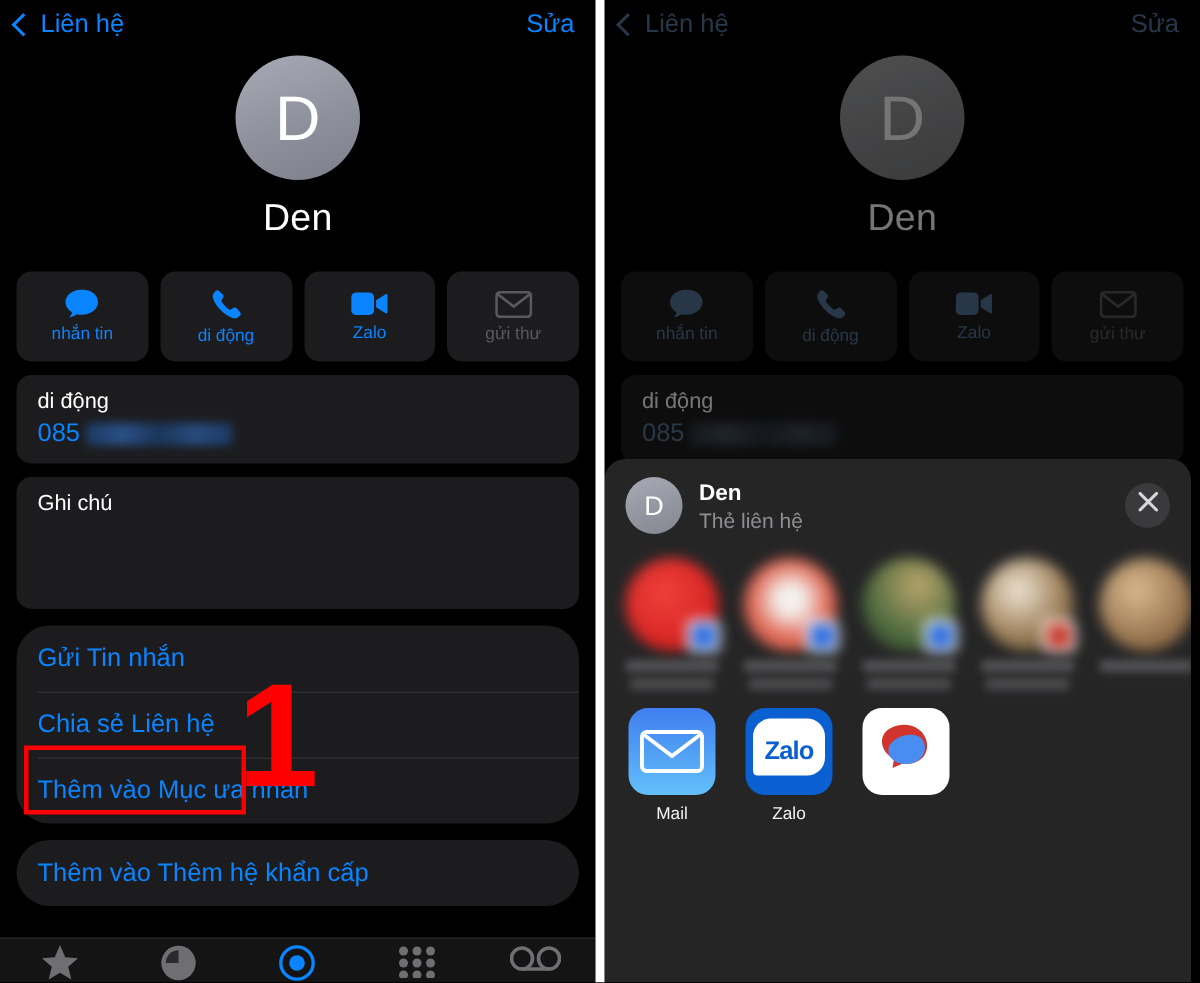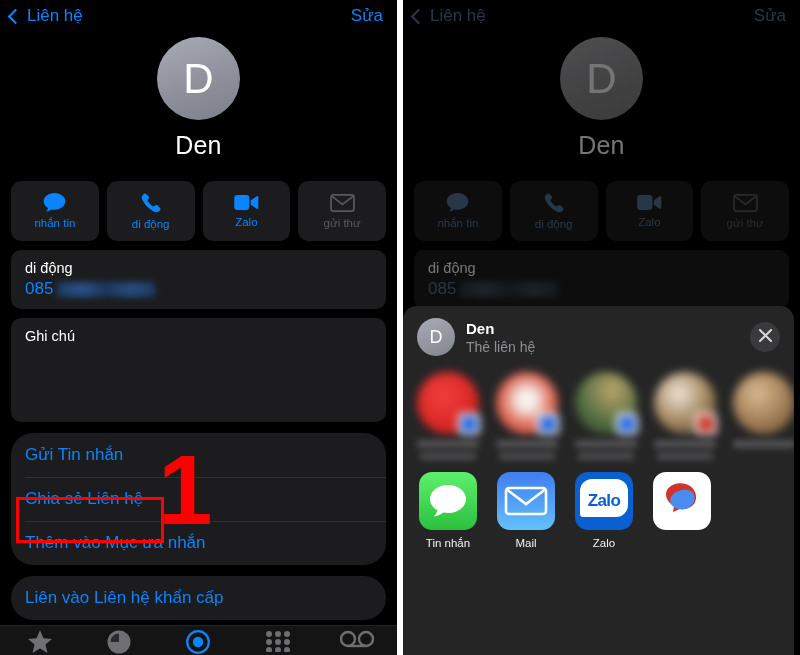--- a/index.html
+++ b/index.html
@@ -44,21 +44,21 @@
   .act.disabled .lbl { color:#5a5a5e; }
   .act svg { display:block; }
 
   
   .card { background:#1c1c1e; border-radius:10px; margin:9px 11px 0 11px; padding:10px 14px; }
   .card .field-label { color:#fff; font-size:14.5px; }
   .card .field-value { color:#0a84ff; font-size:17px; margin-top:3px; display:flex; align-items:center; gap:1px; }
   .blurred { display:inline-block; width:98px; height:15px; border-radius:3px;
              background:linear-gradient(90deg,#1d3f6e,#2d5a9a,#1b3a66,#2a5590,#1d3f6e);
              filter:blur(3.2px); opacity:.85; margin-left:3px; }
-  .note-card { height:104px; }
+  .note-card { height:88px; }
 
   
   .list { background:#1c1c1e; border-radius:22px; margin:11px 11px 0 11px; overflow:hidden; }
   .list-row { padding:12px 14px; color:#0a84ff; font-size:17px; position:relative; }
   .list-row + .list-row::before { content:""; position:absolute; left:14px; right:0; top:0; height:1px; background:#2f2f31; }
 
   
   .tabbar { position:absolute; left:0; bottom:0; width:397px; height:30px; background:#141414;
             border-top:1px solid #242424; display:flex; align-items:flex-start; justify-content:space-around;
             padding-top:4px; z-index:20; }
@@ -175,21 +175,21 @@
       <div class="field-label">Ghi chú</div>
     </div>
 
     <div class="list">
       <div class="list-row">Gửi Tin nhắn</div>
       <div class="list-row">Chia sẻ Liên hệ</div>
       <div class="list-row">Thêm vào Mục ưa nhắn</div>
     </div>
 
     <div class="list">
-      <div class="list-row">Liên vào Liên hệ khẩn cấp</div>
+      <div class="list-row">Thêm vào Thêm hệ khẩn cấp</div>
     </div>
 
     <div class="redbox rb1"></div>
     <div class="marker m1">1</div>
 
     <div class="tabbar">
       <div class="tab">
         <span>
           <svg width="26" height="24" viewBox="0 0 26 24">
               <path d="M13 0l3.5 8.2 8.5.7-6.5 5.6 2 8.5L13 18.5 5.5 23l2-8.5L1 8.9l8.5-.7z" fill="#6e6e73"></path>
@@ -359,28 +359,20 @@
           <div class="sugg-lbl2"></div>
         </div>
         <div class="sugg">
           <div class="sugg-av" style="background:radial-gradient(circle at 40% 35%,#d9b98e,#8d6a46 70%);"></div>
           <div class="sugg-lbl"></div>
         </div>
       </div>
 
       <div class="apps-row">
         <div class="app">
-          <div class="app-icon" style="background:linear-gradient(180deg,#5df06d,#2ac03e);">
-            <svg width="40" height="36" viewBox="0 0 40 36">
-                <path d="M20 2C10 2 2 8.2 2 16c0 4.6 2.9 8.7 7.4 11.3-.5 2.2-1.7 4.4-3.4 6.2 3.4-.5 6.7-1.9 9.3-4 1.5.3 3.1.5 4.7.5 10 0 18-6.2 18-14S30 2 20 2z" fill="#fff"></path>
-              </svg>
-          </div>
-          <div class="app-lbl">Tin nhắn</div>
-        </div>
-        <div class="app">
           <div class="app-icon" style="background:linear-gradient(180deg,#3f7ef0,#63c0fa);">
             <svg width="44" height="32" viewBox="0 0 44 32">
                 <rect x="2" y="3" width="40" height="26" rx="3" fill="none" stroke="#fff" stroke-width="2.6"></rect>
                 <path d="M3.5 5L22 19 40.5 5" fill="none" stroke="#fff" stroke-width="2.6"></path>
               </svg>
           </div>
           <div class="app-lbl">Mail</div>
         </div>
         <div class="app">
           <div class="app-icon" style="background:#0a5fd1;">

